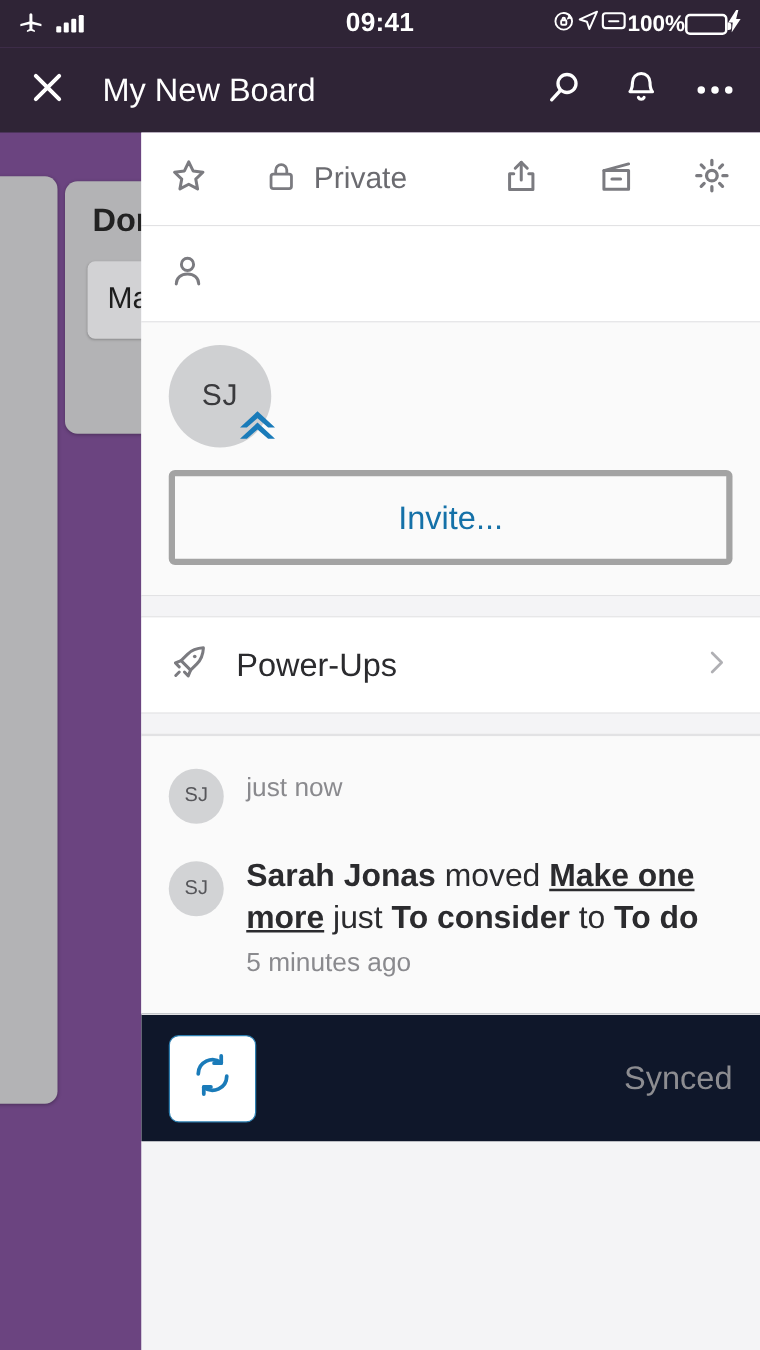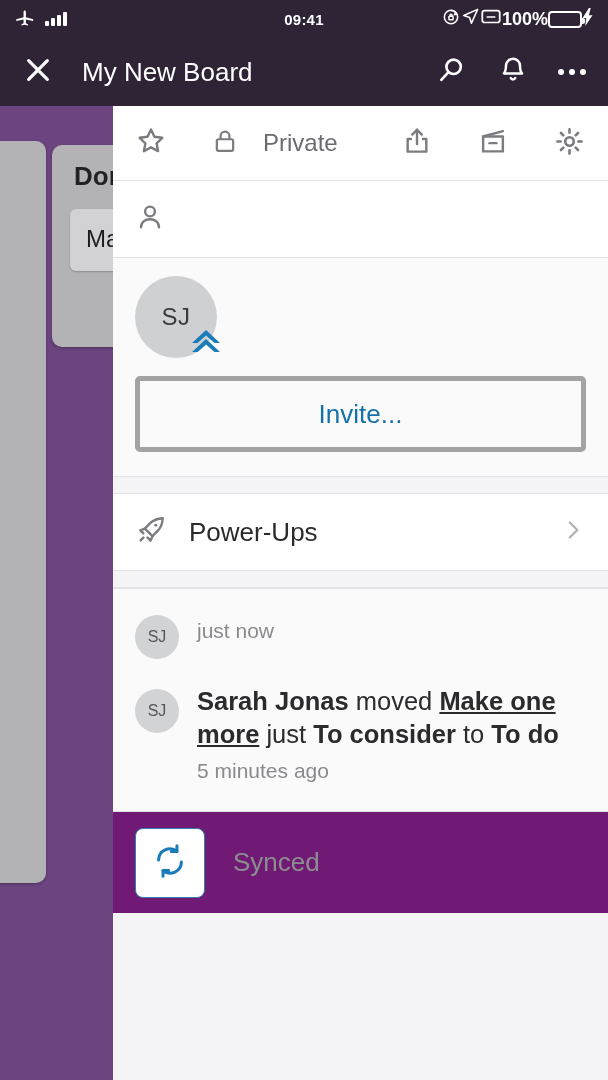--- a/index.html
+++ b/index.html
@@ -44,21 +44,21 @@
   #status-bar {
     position: absolute; left: 0; top: 0; width: 608px; height: 38px;
     background: #2f2436;
     display: flex; align-items: center;
     color: #fff; font-size: 17px; font-weight: bold;
     padding: 0 14px;
   }
   #status-left { display: flex; align-items: center; gap: 9px; }
   #status-center {
     position: absolute; left: 0; right: 0; text-align: center;
-    font-size: 15px; font-weight: bold; letter-spacing: .2px;
+    font-size: 21px; font-weight: bold; letter-spacing: .2px;
   }
   #status-right {
     margin-left: auto; display: flex; align-items: center; gap: 0;
     position: relative; z-index: 2;
   }
   .sig-bars { display: flex; align-items: flex-end; gap: 2px; height: 14px; }
   .sig-bars i { display: block; width: 4px; background: #fff; border-radius: 1px; }
   .sig-bars i:nth-child(1) { height: 5px; }
   .sig-bars i:nth-child(2) { height: 8px; }
   .sig-bars i:nth-child(3) { height: 11px; }
@@ -95,21 +95,21 @@
     overflow: hidden;
   }
   .gap { height: 16px; background: #f4f4f6; }
   .divider { height: 1px; background: #e2e2e4; }
 
   #panel-toolbar {
     height: 74px; display: flex; align-items: center; padding: 0 22px;
     background: #fff;
   }
   #private-label {
-    font-size: 24px; color: #6b6b70; margin-left: 24px; white-space: nowrap;
+    font-size: 24px; color: #6b6b70; margin-left: 12px; white-space: nowrap;
   }
   #toolbar-right { margin-left: auto; display: flex; align-items: center; gap: 44px; }
 
   .section-head {
     height: 76px; display: flex; align-items: center; padding: 0 22px;
     background: #fff;
   }
   .section-head .label {
     font-size: 26px; color: #2b2b2e; margin-left: 22px;
   }
@@ -142,22 +142,22 @@
   }
   .act-body { margin-left: 18px; }
   .act-text {
     font-size: 25.5px; line-height: 33px; color: #2b2b2e;
   }
   .act-text b { font-weight: bold; }
   .act-text u { font-weight: bold; text-decoration: underline; }
   .act-time { font-size: 21px; color: #8a8a8e; margin-top: 8px; }
 
   #sync-bar {
-    background: #701a75; height: 102px; display: flex; align-items: center;
-    padding: 0 22px; border-top: 1px solid #e2e2e4;
+    background: #0f172a; height: 102px; display: flex; align-items: center;
+    padding: 0 22px; border-top: 1px solid #e2e2e4; justify-content: space-between;
   }
   #sync-btn {
     width: 70px; height: 70px; border: 1px solid #2d7fb0; border-radius: 8px;
     display: flex; align-items: center; justify-content: center; background: #fff;
   }
   #sync-label { font-size: 26px; color: #8d8d91; margin-left: 28px; }
 
   .i { display: block; }
 </style>
 </head>

